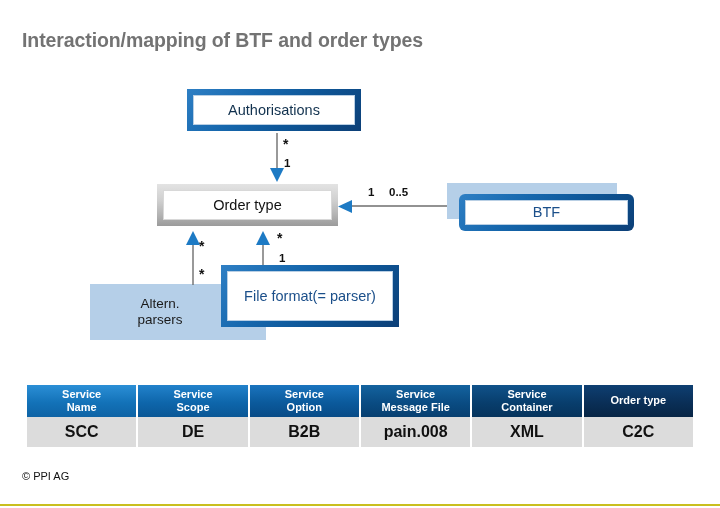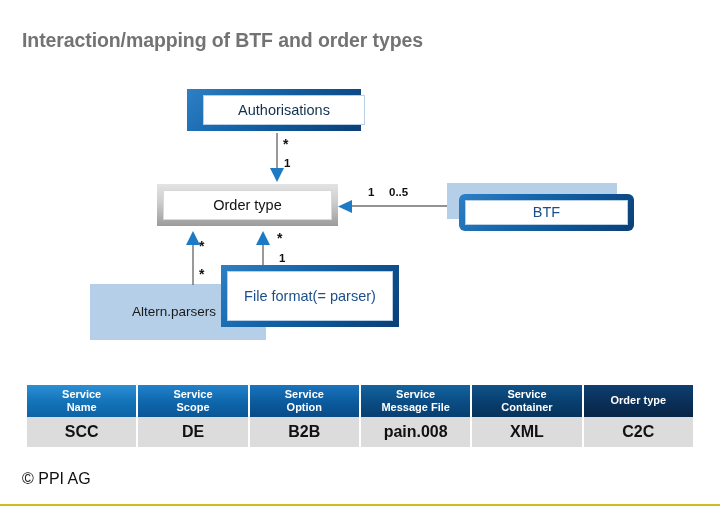--- a/index.html
+++ b/index.html
@@ -63,37 +63,37 @@
     border: 1px solid #d8d8d8;
   }
 
   
   .block-paleblue {
     background: #b5cfe8;
   }
 
   
   #node-authorisations { left: 187px; top: 89px;  width: 174px; height: 42px; z-index: 5; }
-  #node-authorisations .node-inner { font-size: 14.5px; color: #11314e; margin-left: 10px; }
+  #node-authorisations .node-inner { font-size: 14.5px; color: #11314e; }
 
   #node-ordertype { left: 157px; top: 184px; width: 181px; height: 42px; z-index: 5; }
   #node-ordertype .node-inner { font-size: 14.5px; color: #111111; }
 
   #panel-btf-shadow { left: 447px; top: 183px; width: 170px; height: 36px; z-index: 3; }
   #node-btf { left: 459px; top: 194px; width: 175px; height: 37px; z-index: 5; border-radius: 6px; }
   #node-btf .node-inner { font-size: 14.5px; color: #1b4f8a; }
 
   #node-altern-parsers { left: 90px; top: 284px; width: 176px; height: 56px; z-index: 3; }
   #node-altern-parsers .node-inner {
     background: transparent;
     font-size: 13.5px;
     color: #1a1a1a;
+    flex-direction: column;
     justify-content: center;
     padding-right: 36px;
-    margin-left: 14px;
   }
 
   #node-fileformat { left: 221px; top: 265px; width: 178px; height: 62px; z-index: 5; }
   #node-fileformat .node-inner {
     font-size: 14.5px;
     color: #1b4f8a;
     flex-direction: row;
     line-height: 1.25;
   }
 
@@ -163,21 +163,21 @@
   #service-table th.h4 { background: linear-gradient(180deg,#10528a 0%,#083e6d 55%,#06335c 100%); }
   #service-table th.h5 { background: linear-gradient(180deg,#0e3f72 0%,#0a2f57 55%,#072545 100%); }
 
   .th-l1, .th-l2 { display: block; }
 
   
   #footer-copyright {
     position: absolute;
     left: 22px;
     top: 470px;
-    font-size: 16px;
+    font-size: 11px;
     color: #111111;
   }
   #bottom-rule {
     position: absolute;
     left: 0;
     top: 504px;
     width: 720px;
     height: 2px;
     background: #c9bf1e;
   }

